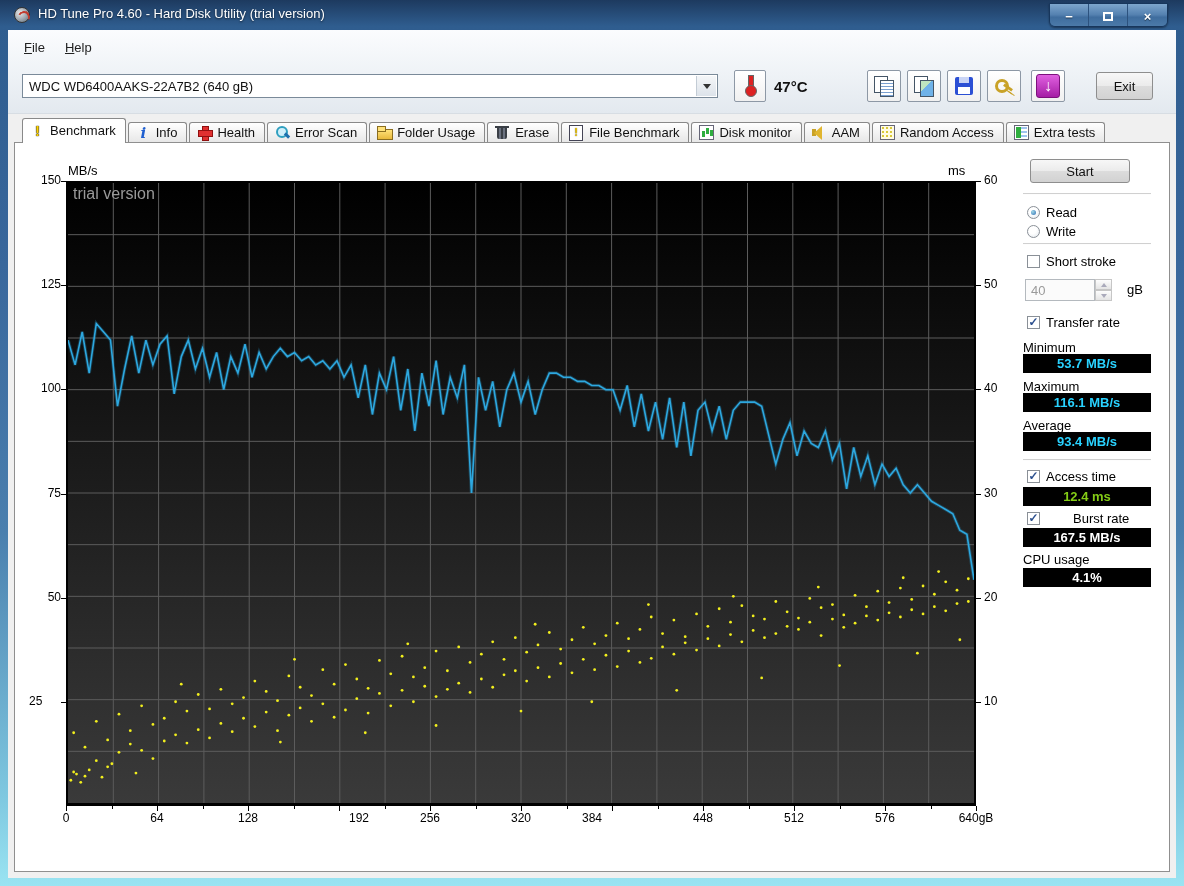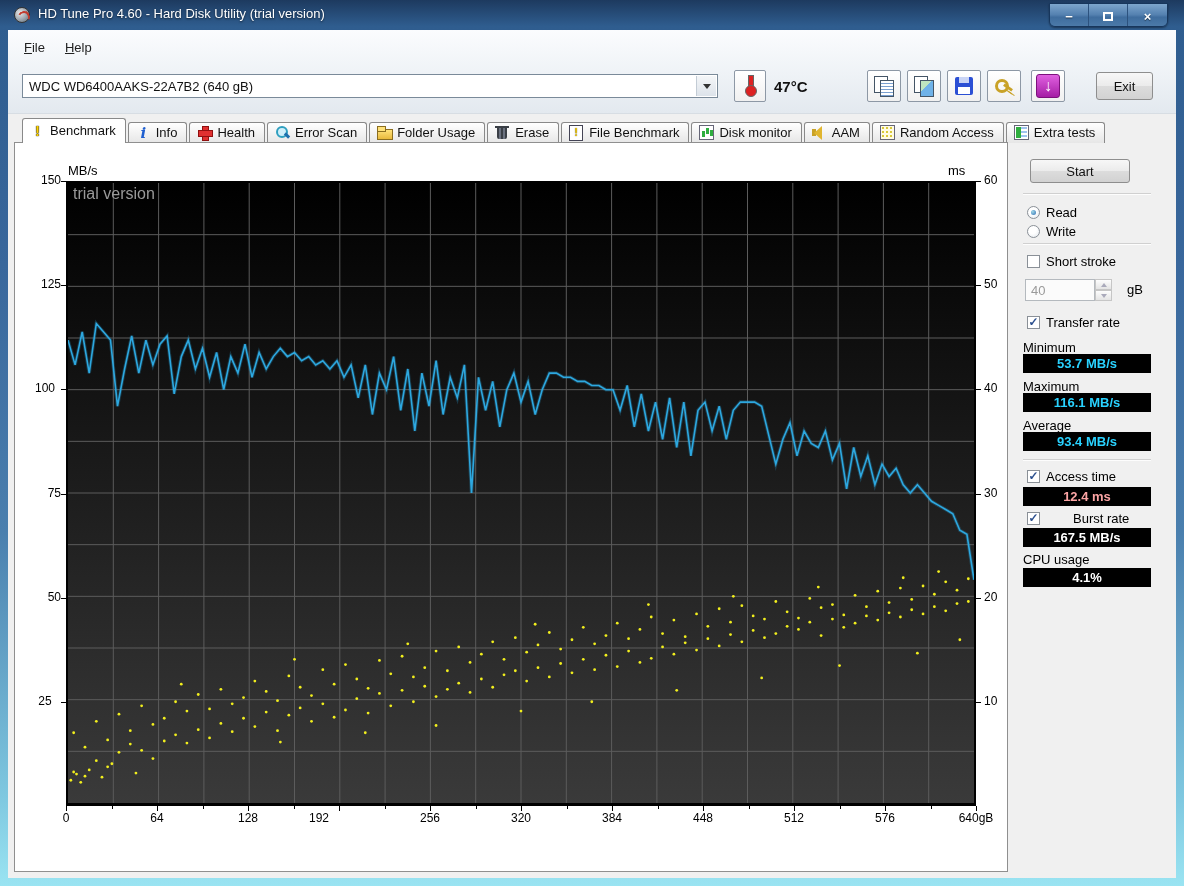--- a/index.html
+++ b/index.html
@@ -89,21 +89,21 @@
   [data-name="aam-icon"]::after { content:""; position:absolute; left:2px; top:1px; width:0; height:0;
     border-top:7px solid transparent; border-bottom:7px solid transparent; border-right:8px solid #e0b52f; }
   [data-name="random-access-icon"] { border:1px solid #667; background:#fffbe4;
     background-image:radial-gradient(#d9c93a 1px, transparent 1px); background-size:4px 4px; }
   [data-name="extra-tests-icon"] { border:1px solid #667; background:#fff; }
   [data-name="extra-tests-icon"]::before { content:""; position:absolute; left:1px; top:1px; width:5px; height:11px; background:#2fae3f; }
   [data-name="extra-tests-icon"]::after { content:""; position:absolute; right:1px; top:1px; width:6px; height:11px;
     background:repeating-linear-gradient(#9fc4ef 0 2px,#fff 2px 4px); }
 
   
-  .panel { position:absolute; left:14px; top:142px; width:994px; height:730px; background:#fff; border:1px solid #8f8f8f; z-index:2; }
+  .panel { position:absolute; left:14px; top:142px; width:1156px; height:730px; background:#fff; border:1px solid #8f8f8f; z-index:2; }
 
   .plot-wrap { position:absolute; left:51px; top:38px; width:910px; height:625px; border:2px solid #000; border-bottom-width:3px; }
   .plot-wrap svg { display:block; }
   .watermark { position:absolute; left:5px; top:2px; color:#9a9a9a; font-size:16px; z-index:2; }
 
   .axis-label { position:absolute; font-size:13px; color:#000; }
   .tick-label { position:absolute; font-size:12px; color:#000; }
   .tick-mark { position:absolute; background:#000; }
 
   
@@ -114,21 +114,21 @@
     border:1px solid #8e8e8e; border-radius:3px; font-size:13px; display:flex; align-items:center; justify-content:center; cursor:default; }
   .radio { position:absolute; width:13px; height:13px; border:1px solid #8a9097; border-radius:50%;
     background:radial-gradient(circle at 40% 35%,#fff 40%,#dfe5ea); }
   .radio.selected::after { content:""; position:absolute; left:3px; top:3px; width:5px; height:5px; border-radius:50%;
     background:radial-gradient(circle at 35% 35%,#9fd8e8,#2d6ab0); }
   .checkbox { position:absolute; width:13px; height:13px; border:1px solid #8a9097; background:#fff;
     font-size:12px; font-weight:bold; color:#2b4f8e; line-height:11px; text-align:center; }
   .valbox { position:absolute; width:128px; height:19px; background:#000; color:#fff;
     font-size:13px; font-weight:bold; display:flex; align-items:center; justify-content:center; }
   .valbox.cyan { color:#29d2ff; }
-  .valbox.yellow { color:#fca5a5; }
+  .valbox.yellow { color:#84cc16; }
   .spinbox { position:absolute; left:1010px; top:136px; width:70px; height:22px; background:#fbfbfb; border:1px solid #b4b9be;
     font-size:13px; color:#9a9a9a; display:flex; align-items:center; padding-left:5px; }
   .spin-arrows { position:absolute; left:1080px; top:136px; width:17px; height:22px; display:flex; flex-direction:column; }
   .spin-arrows div { flex:1; background:linear-gradient(180deg,#fdfdfd,#e4e4e4); border:1px solid #c6c6c6; display:flex; align-items:center; justify-content:center; }
   .spin-up::after { content:""; border-left:3px solid transparent; border-right:3px solid transparent; border-bottom:4px solid #aab; }
   .spin-down::after { content:""; border-left:3px solid transparent; border-right:3px solid transparent; border-top:4px solid #aab; }
 </style>
 </head>
 <body>
 
@@ -516,53 +516,53 @@
     <span class="checkbox" style="left:1012px; top:369px;" data-name="burst-rate-checkbox">✓</span>
     <div class="rc-label" style="left:1031px; top:368px;margin-left:27px;" data-name="burst-rate-label">Burst rate</div>
     <div class="valbox" style="left:1008px; top:385px;" data-name="burst-rate-value">167.5 MB/s</div>
 
     <div class="rc-label" style="left:1008px; top:409px;" data-name="cpu-usage-label">CPU usage</div>
     <div class="valbox" style="left:1008px; top:425px;" data-name="cpu-usage-value">4.1%</div>
   <div class="tick-label" data-name="left-tick-label" style="left: 14px; top: 30px; width: 32px; text-align: right;">150</div>
       <div class="tick-mark" data-name="left-tick-mark" style="left: 46px; top: 38px; width: 5px; height: 1px;"></div>
       <div class="tick-label" data-name="left-tick-label" style="left: 14px; top: 134.167px; width: 32px; text-align: right;">125</div>
       <div class="tick-mark" data-name="left-tick-mark" style="left: 46px; top: 142.167px; width: 5px; height: 1px;"></div>
-      <div class="tick-label" data-name="left-tick-label" style="left: 14px; top: 238.333px; width: 32px; text-align: center;">100</div>
+      <div class="tick-label" data-name="left-tick-label" style="left: 14px; top: 238.333px; width: 32px; text-align: right;">100</div>
       <div class="tick-mark" data-name="left-tick-mark" style="left: 46px; top: 246.333px; width: 5px; height: 1px;"></div>
       <div class="tick-label" data-name="left-tick-label" style="left: 14px; top: 342.5px; width: 32px; text-align: right;">75</div>
       <div class="tick-mark" data-name="left-tick-mark" style="left: 46px; top: 350.5px; width: 5px; height: 1px;"></div>
       <div class="tick-label" data-name="left-tick-label" style="left: 14px; top: 446.667px; width: 32px; text-align: right;">50</div>
       <div class="tick-mark" data-name="left-tick-mark" style="left: 46px; top: 454.667px; width: 5px; height: 1px;"></div>
-      <div class="tick-label" data-name="left-tick-label" style="left: 14px; top: 550.833px; width: 32px; text-align: center;">25</div>
+      <div class="tick-label" data-name="left-tick-label" style="left: 14px; top: 550.833px; width: 32px; text-align: left;">25</div>
       <div class="tick-mark" data-name="left-tick-mark" style="left: 46px; top: 558.833px; width: 5px; height: 1px;"></div>
       <div class="tick-label" data-name="right-tick-label" style="left: 969px; top: 30px;">60</div>
       <div class="tick-mark" data-name="right-tick-mark" style="left: 961px; top: 38px; width: 5px; height: 1px;"></div>
       <div class="tick-label" data-name="right-tick-label" style="left: 969px; top: 134.167px;">50</div>
       <div class="tick-mark" data-name="right-tick-mark" style="left: 961px; top: 142.167px; width: 5px; height: 1px;"></div>
       <div class="tick-label" data-name="right-tick-label" style="left: 969px; top: 238.333px;">40</div>
       <div class="tick-mark" data-name="right-tick-mark" style="left: 961px; top: 246.333px; width: 5px; height: 1px;"></div>
       <div class="tick-label" data-name="right-tick-label" style="left: 969px; top: 342.5px;">30</div>
       <div class="tick-mark" data-name="right-tick-mark" style="left: 961px; top: 350.5px; width: 5px; height: 1px;"></div>
       <div class="tick-label" data-name="right-tick-label" style="left: 969px; top: 446.667px;">20</div>
       <div class="tick-mark" data-name="right-tick-mark" style="left: 961px; top: 454.667px; width: 5px; height: 1px;"></div>
       <div class="tick-label" data-name="right-tick-label" style="left: 969px; top: 550.833px;">10</div>
       <div class="tick-mark" data-name="right-tick-mark" style="left: 961px; top: 558.833px; width: 5px; height: 1px;"></div>
       <div class="tick-label" data-name="x-tick-label" style="left: 21px; top: 668px; width: 60px; text-align: center;">0</div>
       <div class="tick-mark" data-name="x-tick-mark" style="left: 51px; top: 663px; width: 1px; height: 5px;"></div>
       <div class="tick-label" data-name="x-tick-label" style="left: 112px; top: 668px; width: 60px; text-align: center;">64</div>
       <div class="tick-mark" data-name="x-tick-mark" style="left: 142px; top: 663px; width: 1px; height: 5px;"></div>
       <div class="tick-label" data-name="x-tick-label" style="left: 203px; top: 668px; width: 60px; text-align: center;">128</div>
       <div class="tick-mark" data-name="x-tick-mark" style="left: 233px; top: 663px; width: 1px; height: 5px;"></div>
-      <div class="tick-label" data-name="x-tick-label" style="left: 294px; top: 668px; width: 60px; text-align: left;">192</div>
+      <div class="tick-label" data-name="x-tick-label" style="left: 294px; top: 668px; width: 60px; text-align: right;">192</div>
       <div class="tick-mark" data-name="x-tick-mark" style="left: 324px; top: 663px; width: 1px; height: 5px;"></div>
       <div class="tick-label" data-name="x-tick-label" style="left: 385px; top: 668px; width: 60px; text-align: center;">256</div>
       <div class="tick-mark" data-name="x-tick-mark" style="left: 415px; top: 663px; width: 1px; height: 5px;"></div>
       <div class="tick-label" data-name="x-tick-label" style="left: 476px; top: 668px; width: 60px; text-align: center;">320</div>
       <div class="tick-mark" data-name="x-tick-mark" style="left: 506px; top: 663px; width: 1px; height: 5px;"></div>
-      <div class="tick-label" data-name="x-tick-label" style="left: 567px; top: 668px; width: 60px; text-align: center;">384</div>
+      <div class="tick-label" data-name="x-tick-label" style="left: 567px; top: 668px; width: 60px; ">384</div>
       <div class="tick-mark" data-name="x-tick-mark" style="left: 597px; top: 663px; width: 1px; height: 5px;"></div>
       <div class="tick-label" data-name="x-tick-label" style="left: 658px; top: 668px; width: 60px; text-align: center;">448</div>
       <div class="tick-mark" data-name="x-tick-mark" style="left: 688px; top: 663px; width: 1px; height: 5px;"></div>
       <div class="tick-label" data-name="x-tick-label" style="left: 749px; top: 668px; width: 60px; text-align: center;">512</div>
       <div class="tick-mark" data-name="x-tick-mark" style="left: 779px; top: 663px; width: 1px; height: 5px;"></div>
       <div class="tick-label" data-name="x-tick-label" style="left: 840px; top: 668px; width: 60px; text-align: center;">576</div>
       <div class="tick-mark" data-name="x-tick-mark" style="left: 870px; top: 663px; width: 1px; height: 5px;"></div>
       <div class="tick-label" data-name="x-tick-label" style="left: 931px; top: 668px; width: 60px; text-align: center;">640gB</div>
       <div class="tick-mark" data-name="x-tick-mark" style="left: 961px; top: 663px; width: 1px; height: 5px;"></div>
       <div class="tick-mark" data-name="x-minor-tick-mark" style="left: 96.5px; top: 663px; width: 1px; height: 3px;"></div>

